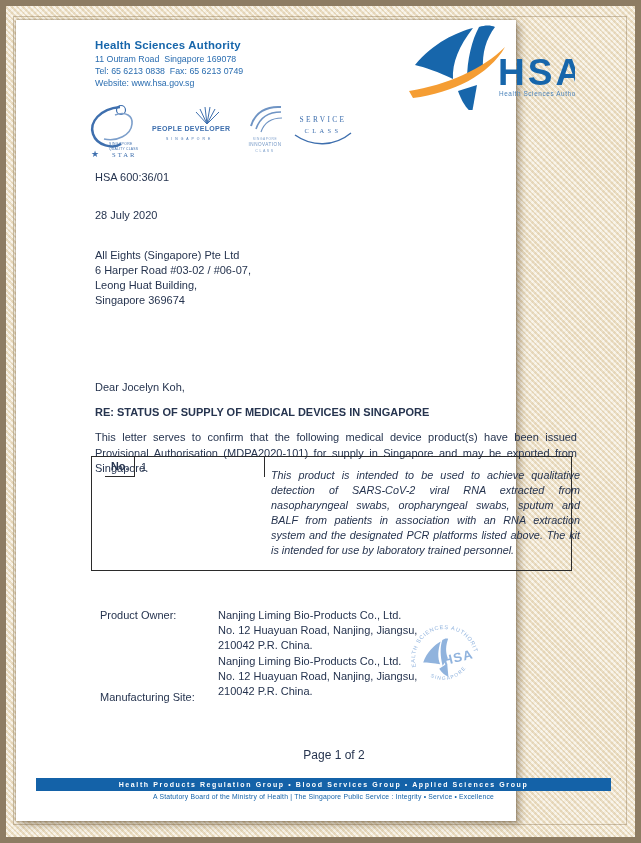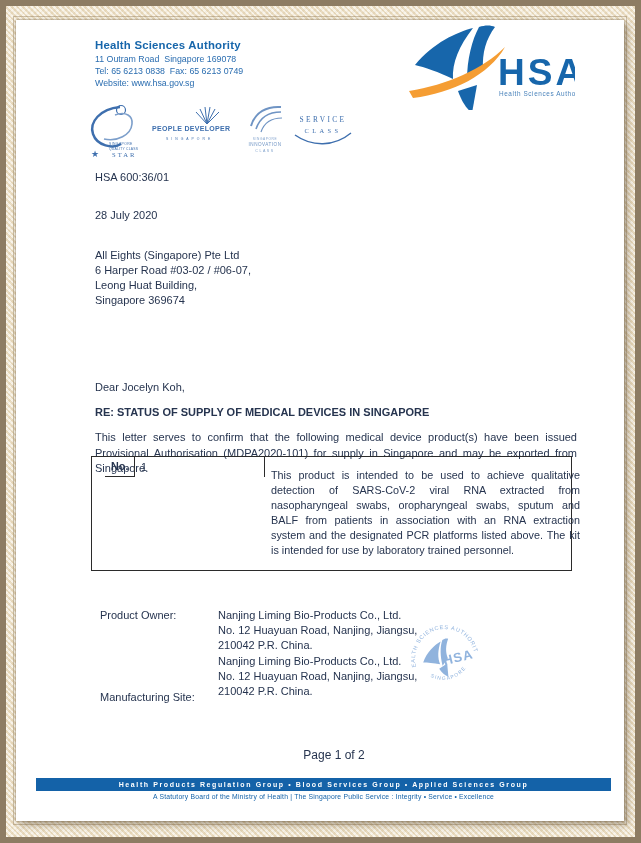--- a/index.html
+++ b/index.html
@@ -6,41 +6,41 @@
   .canvas { position:relative; width:641px; height:843px; overflow:hidden;
             font-family:"Liberation Sans", sans-serif; }
   .frame { position:absolute; inset:0; box-sizing:border-box;
            background-color:#efe4cc;
            background-image:
              repeating-linear-gradient(45deg, rgba(255,255,255,0.45) 0 2px, rgba(221,202,167,0.45) 2px 4px),
              repeating-linear-gradient(-45deg, rgba(255,255,255,0.30) 0 2px, rgba(226,208,175,0.30) 2px 4px);
            border:6px solid #8d7c63; }
   .frame-inner-line { position:absolute; left:13px; top:16px; width:612px; height:807px;
            border:1px solid rgba(150,128,95,0.45); }
-  .page { position:absolute; left:16px; top:20px; width:608px; height:801px; background:#ffffff;
+  .page { position:absolute; left:16px; top:20px; width:500px; height:801px; background:#ffffff;
           box-shadow: 0 0 2px rgba(110,92,64,0.9), 4px 4px 7px rgba(95,78,50,0.45); }
   .abs { position:absolute; }
   .t  { position:absolute; color:#26344f; font-size:11px; line-height:15px; }
   .pre { white-space:pre; }
   .blue { color:#1766ab; }
   .mblue { color:#2a6db0; }
   .bold { font-weight:bold; }
   .lh-org { font-size:11.4px; font-weight:bold; letter-spacing:0.2px; }
   .lh-line { font-size:8.8px; line-height:11.5px; }
   .justify { text-align:justify; }
   
   .tbl { position:absolute; left:75px; top:436px; width:481px; box-sizing:border-box;
          display:grid; grid-template-columns:30px 130px 321px; grid-template-rows:20px 93px;
          border:1px solid #2b2b2b; font-size:10.8px; color:#26344f;padding-left:13px; }
   .cell { box-sizing:border-box; border-right:1px solid #2b2b2b; padding:2px 6px; line-height:15px; }
   .cell.last { border-right:none; }
   .cell.hdr { border-bottom:1px solid #2b2b2b; font-weight:bold; }
   .cell.no-cell { display:flex; align-items:center; }
   .cell.dev { padding-top:11px; }
-  .cell.use { padding-top:11px; text-align:justify; }
+  .cell.use { padding-top:11px; text-align:justify;font-style:italic; }
   
   .footer-bar { position:absolute; left:20px; top:758px; width:575px; height:13px;
                 background:#1462a8; color:#ffffff; font-size:7px; font-weight:bold;
                 letter-spacing:1.6px; text-align:center; line-height:13px; }
   .statutory { position:absolute; left:20px; top:772px; width:575px; text-align:center;
                color:#1462a8; font-size:6.8px; letter-spacing:0.2px; line-height:10px; }
   .pagenum { position:absolute; left:15px; top:728px; width:606px; text-align:center;
              font-size:12px; font-weight:normal; color:#26344f; }
   svg text { font-family:"Liberation Sans", sans-serif; }
   svg text.serif { font-family:"Liberation Serif", serif; }

